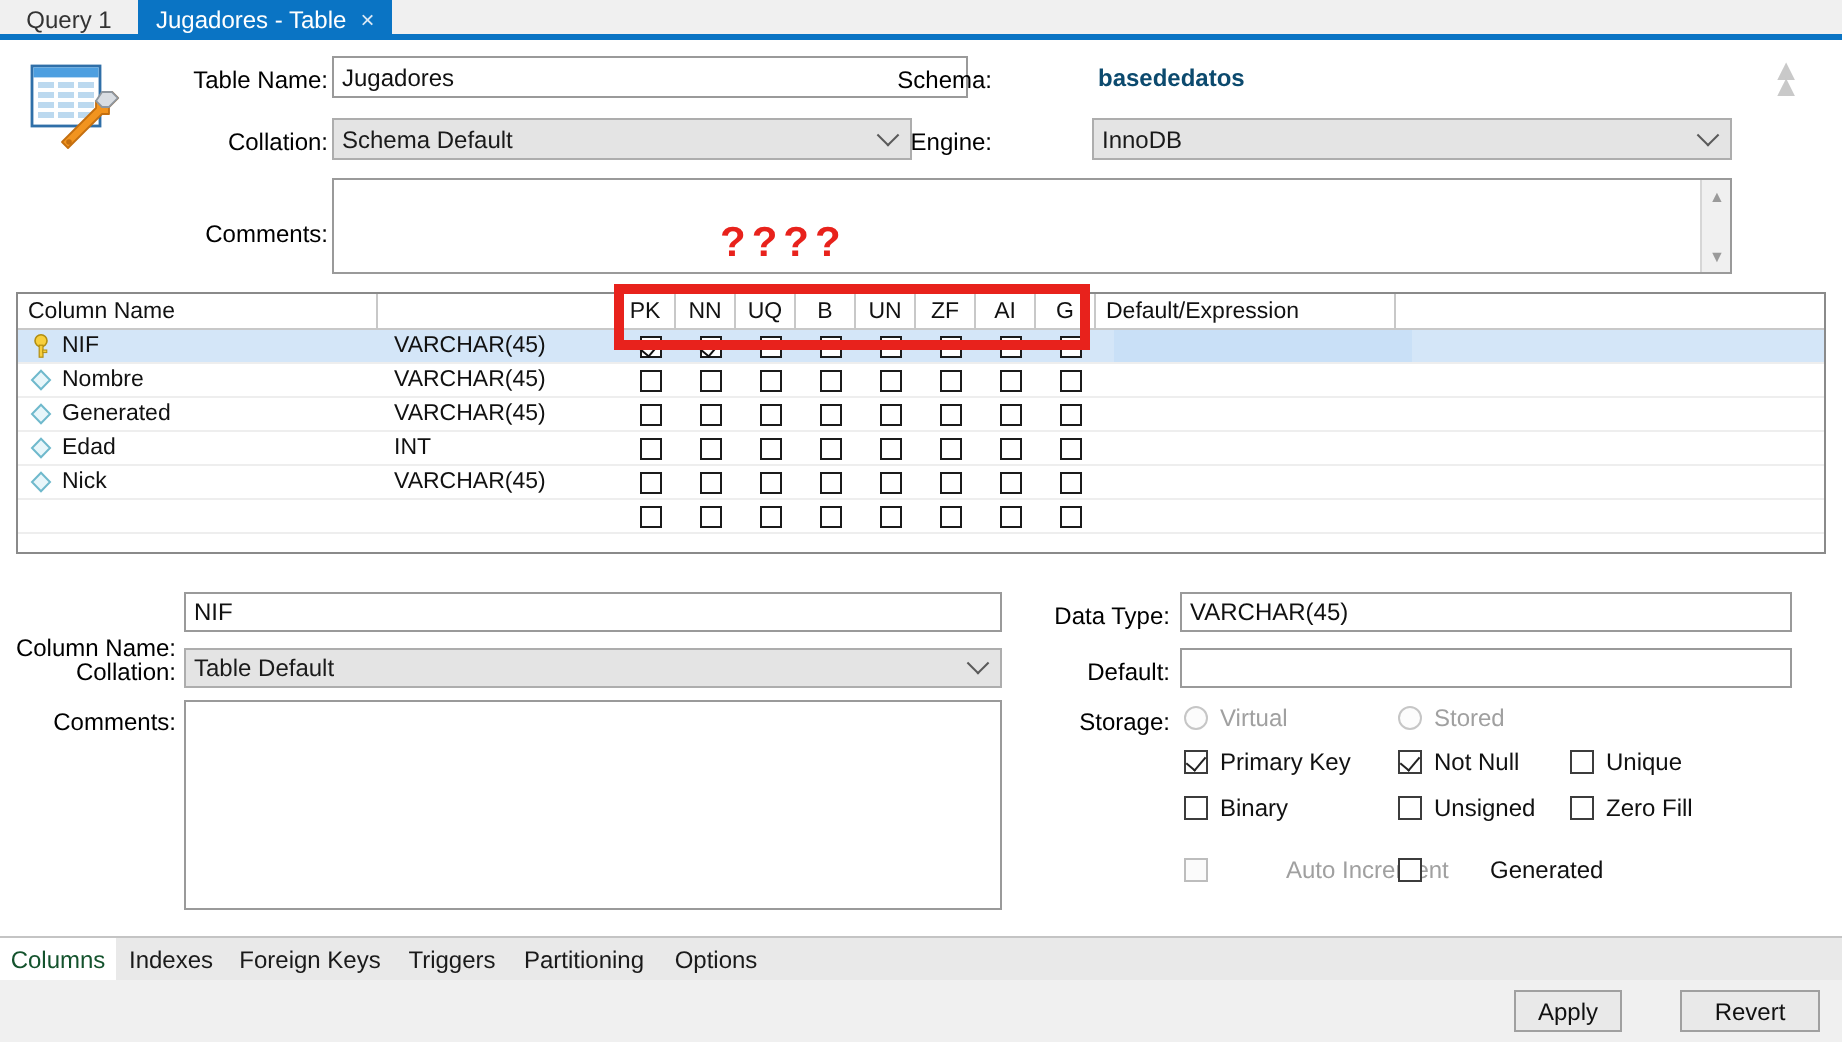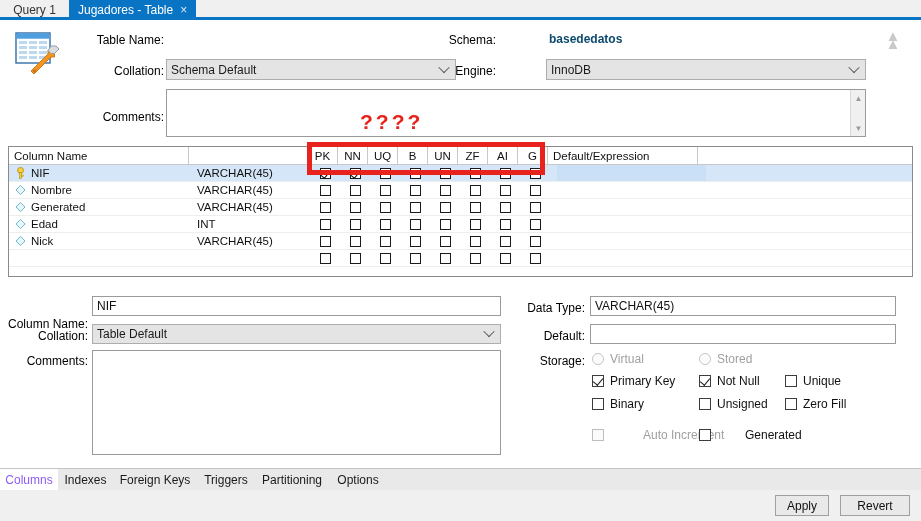--- a/index.html
+++ b/index.html
@@ -86,21 +86,21 @@
   .radio{position:absolute;width:12px;height:12px;box-sizing:border-box;
       border:1px solid #c6c6c6;border-radius:50%;background:#fcfcfc;}
   .optlbl{position:absolute;font-size:12px;color:#111;}
   .optlbl.dis{color:#a0a0a0;}
 
   
   .btabs{position:absolute;left:0;top:468px;width:921px;height:22px;background:#e9e9e9;
       border-top:1px solid #c4c4c4;}
   .btab{position:absolute;top:0;height:22px;display:flex;align-items:center;
       justify-content:center;font-size:12px;color:#1a1a1a;box-sizing:border-box;}
-  .btab.act{background:#ffffff;color:#8b5cf6;}
+  .btab.act{background:#ffffff;color:#14532d;}
   .bottombar{position:absolute;left:0;top:490px;width:921px;height:31px;background:#f0f0f0;}
   .btn{position:absolute;top:495px;height:21px;box-sizing:border-box;
       border:1px solid #a0a0a0;background:#e9e9e9;font-size:12px;color:#111;
       display:flex;align-items:center;justify-content:center;
       font-family:"Liberation Sans",sans-serif;}
 </style>
 </head>
 <body>
 
 <div class="app">
@@ -136,20 +136,23 @@
       </g>
       <g transform="translate(17,17) rotate(0)">
         <path d="M27 2 L22.5 6.5 L19 6.5 L19 10 L14.5 14.5 L10 19 L5 24 L2 27 L5 30 L8 27 L13 22 L18 17 L22 13 L25.5 13 L25.5 9.5 L30 5 Z" fill="#f2941f" stroke="#c46f10" stroke-width="0.9" stroke-linejoin="round"></path>
         <path d="M22 2 L27 2 L30 5 L25.5 9.5 L22 9.5 L19 6.5 Z" fill="#d9dde2" stroke="#8e969e" stroke-width="0.9"></path>
         <circle cx="5.5" cy="27" r="1.4" fill="#c46f10"></circle>
       </g>
     </svg>
   </div>
 
   <div class="lbl" style="left:60px;top:33px;width:104px;">Table Name:</div>
+  <div class="inp" style="left:166px;top:28px;width:318px;height:21px;">
+    <span>Jugadores</span>
+  </div>
 
   <div class="lbl" style="left:60px;top:64px;width:104px;">Collation:</div>
   <div class="inp ro" style="left:166px;top:59px;width:290px;height:21px;">
     <span>Schema Default</span>
     <span class="caret"></span>
   </div>
 
   <div class="lbl" style="left:398px;top:33px;width:98px;">Schema:</div>
   <div class="bold-val" style="left:549px;top:32px;">basededatos</div>
 
@@ -357,16 +360,16 @@
   <div class="btabs">
     <div class="btab act" style="left:0px;width:58px;">Columns</div>
     <div class="btab" style="left:58px;width:55px;">Indexes</div>
     <div class="btab" style="left:113px;width:84px;">Foreign Keys</div>
     <div class="btab" style="left:197px;width:58px;">Triggers</div>
     <div class="btab" style="left:255px;width:74px;">Partitioning</div>
     <div class="btab" style="left:329px;width:58px;">Options</div>
   </div>
 
   <div class="bottombar"></div>
-  <div class="btn" style="left:775px;width:54px;">Apply</div>
+  <div class="btn" style="left:757px;width:54px;">Apply</div>
   <div class="btn" style="left:840px;width:70px;">Revert</div>
 
 </div>
 
 </body></html>

